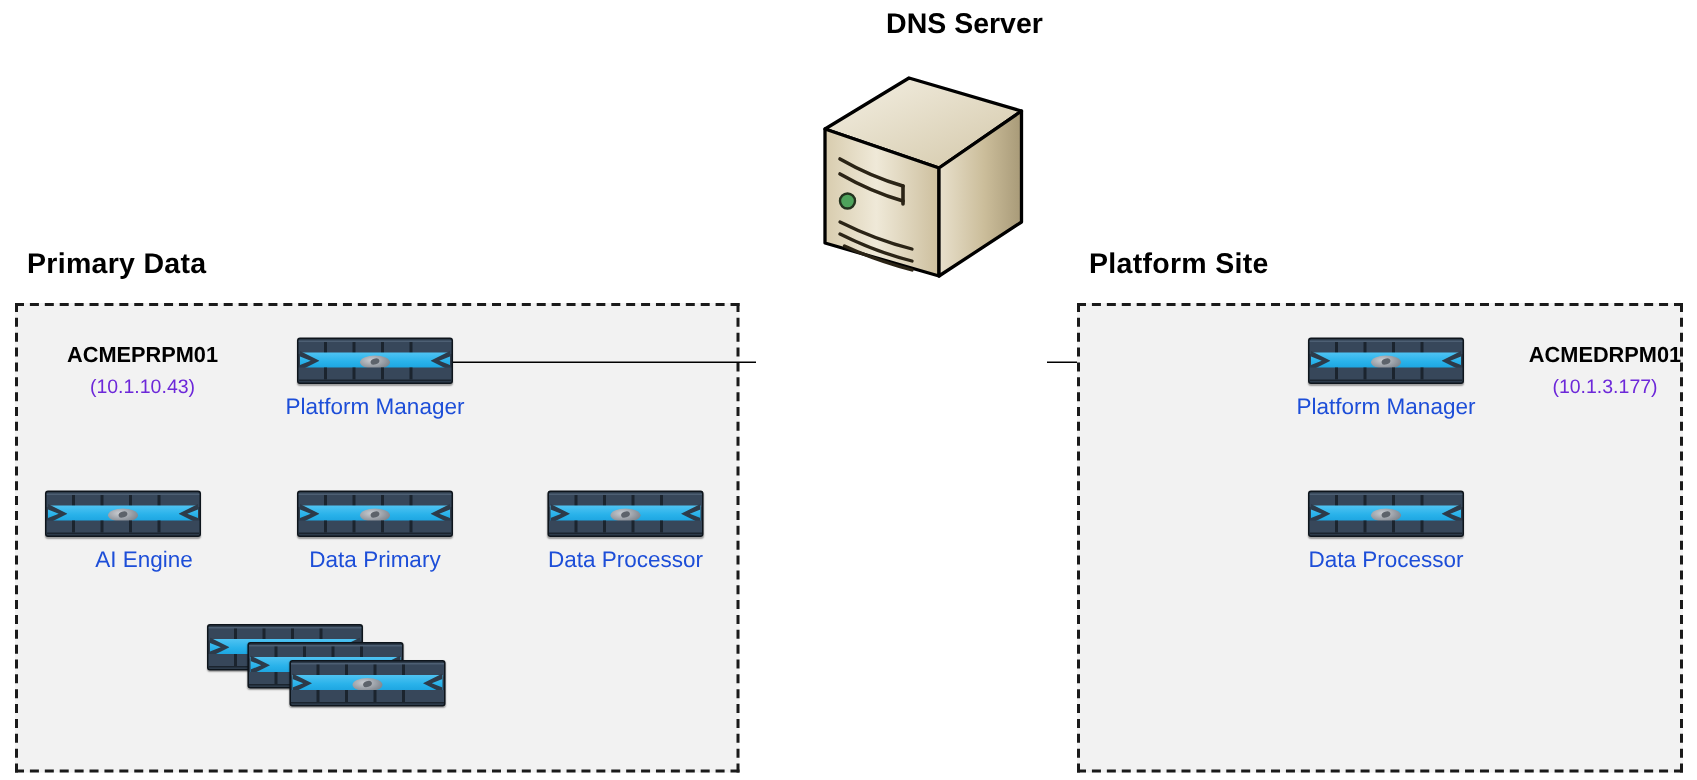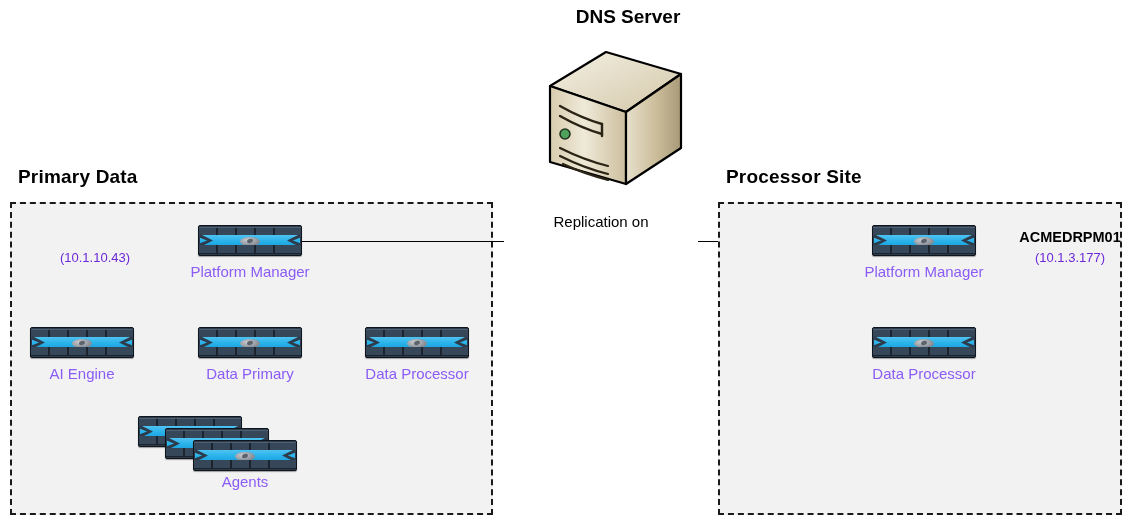--- a/index.html
+++ b/index.html
@@ -109,21 +109,21 @@
     background: #5d636b;
     border-radius: 50%;
     transform: rotate(-18deg);
   }
 
   
   .node-label {
     position: absolute;
     font-size: 15px;
     white-space: nowrap;
-    color: #8b5cf6;
+    color: #1d4ed8;
     text-align: center;
   }
   .host-name {
     position: absolute;
     font-size: 14.5px;
     font-weight: bold;
     white-space: nowrap;
     text-align: center;
     color: #000;
   }
@@ -167,21 +167,21 @@
     border-top: 8px solid transparent;
     border-bottom: 8px solid transparent;
     border-left: 17px solid #000;
   }
 </style>
 </head>
 <body>
 
 <div id="canvas">
 
-  <div class="dns-title" style="left:533px; top:6px; width:190px;">DNS Server</div>
+  <div class="dns-title" style="left:548px; top:6px; width:190px;">DNS Server</div>
 
   <div class="dns-wrap" style="left:540px; top:44px;">
     <svg width="150" height="145" viewBox="0 0 150 145" xmlns="http://www.w3.org/2000/svg">
       <defs>
         <linearGradient id="faceG" x1="0" y1="0" x2="1" y2="0">
           <stop offset="0%" stop-color="#d8ccae"></stop>
           <stop offset="45%" stop-color="#efe9d8"></stop>
           <stop offset="100%" stop-color="#cdbf9e"></stop>
         </linearGradient>
         <linearGradient id="sideG" x1="0" y1="0" x2="1" y2="0">
@@ -210,20 +210,21 @@
       <path d="M20,104 C36,112 52,118 68,122" fill="none" stroke="#2b2416" stroke-width="2.2" stroke-linecap="round"></path>
       <path d="M20,112 C36,120 52,126 68,130" fill="none" stroke="#2b2416" stroke-width="2.2" stroke-linecap="round"></path>
       <path d="M23,120 C38,127 53,132 68,136" fill="none" stroke="#2b2416" stroke-width="2.2" stroke-linecap="round"></path>
     </svg>
   </div>
 
   <div class="site-title" style="left:18px; top:166px;">Primary Data</div>
 
   <div class="site-box" style="left:10px; top:202px; width:483px; height:313px;"></div>
 
+  <div class="host-name" style="left:20px; top:229px; width:150px;">ACMEPRPM01</div>
   <div class="host-ip" style="left:20px; top:250px; width:150px;">(10.1.10.43)</div>
 
   <div class="switch" style="left:198px; top:225px;">
     <div class="body">
       <div class="rail top">
         <i style="left:17px"></i>
           <i style="left:36px"></i>
           <i style="left:55px"></i>
           <i style="left:74px"></i>
       </div>
@@ -254,21 +255,21 @@
       <div class="notch r"></div>
       <div class="emblem"></div>
       <div class="rail bot">
         <i style="left:17px"></i>
           <i style="left:36px"></i>
           <i style="left:55px"></i>
           <i style="left:74px"></i>
       </div>
     </div>
   </div>
-  <div class="node-label" style="left:2px; top:365px; width:160px;">AI Engine</div>
+  <div class="node-label" style="left:16px; top:365px; width:160px;">AI Engine</div>
 
   <div class="switch" style="left:198px; top:327px;">
     <div class="body">
       <div class="rail top">
         <i style="left:17px"></i>
           <i style="left:36px"></i>
           <i style="left:55px"></i>
           <i style="left:74px"></i>
       </div>
       <div class="band"></div>
@@ -360,32 +361,30 @@
       <div class="notch r"></div>
       <div class="emblem"></div>
       <div class="rail bot">
         <i style="left:17px"></i>
           <i style="left:36px"></i>
           <i style="left:55px"></i>
           <i style="left:74px"></i>
       </div>
     </div>
   </div>
-  <div class="node-label" style="left:165px; top:473px; width:160px;">Agents</div>
 
   <div class="link-line" style="left:302px; top:241px; width:202px;"></div>
 
   <div class="link-label" style="left:506px; top:211px; width:190px;">
-    <div>Replication on</div>
   </div>
 
   <div class="link-line" style="left:698px; top:241px; width:158px;"></div>
   <div class="arrow-head" style="left:855px; top:233px;"></div>
 
-  <div class="site-title" style="left:726px; top:166px;">Processor Site</div>
+  <div class="site-title" style="left:726px; top:166px;">Platform Site</div>
 
   <div class="site-box" style="left:718px; top:202px; width:404px; height:313px;"></div>
 
   <div class="switch" style="left:872px; top:225px;">
     <div class="body">
       <div class="rail top">
         <i style="left:17px"></i>
           <i style="left:36px"></i>
           <i style="left:55px"></i>
           <i style="left:74px"></i>

